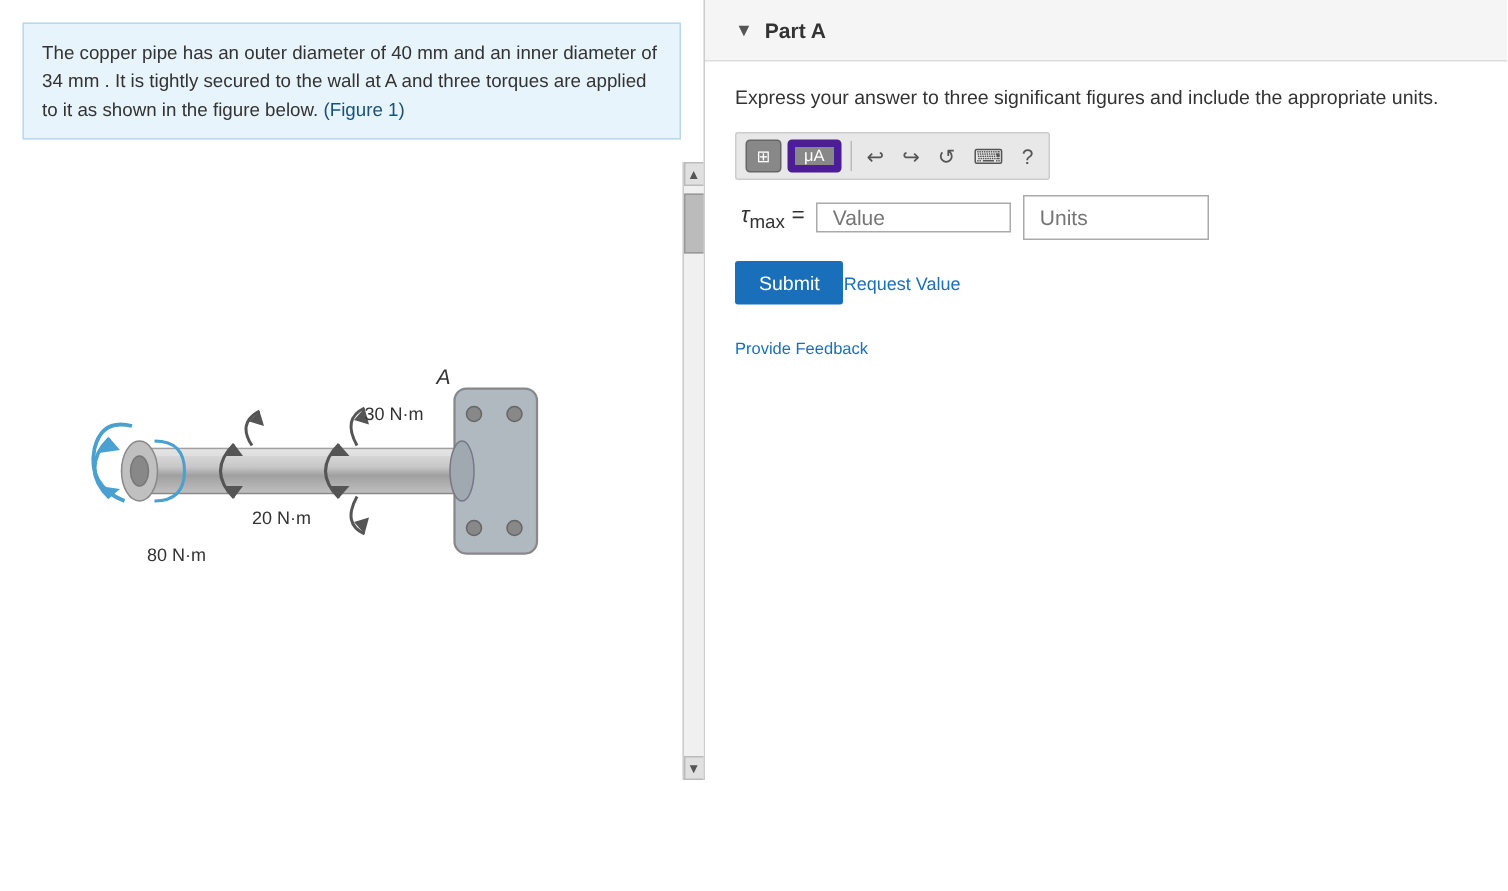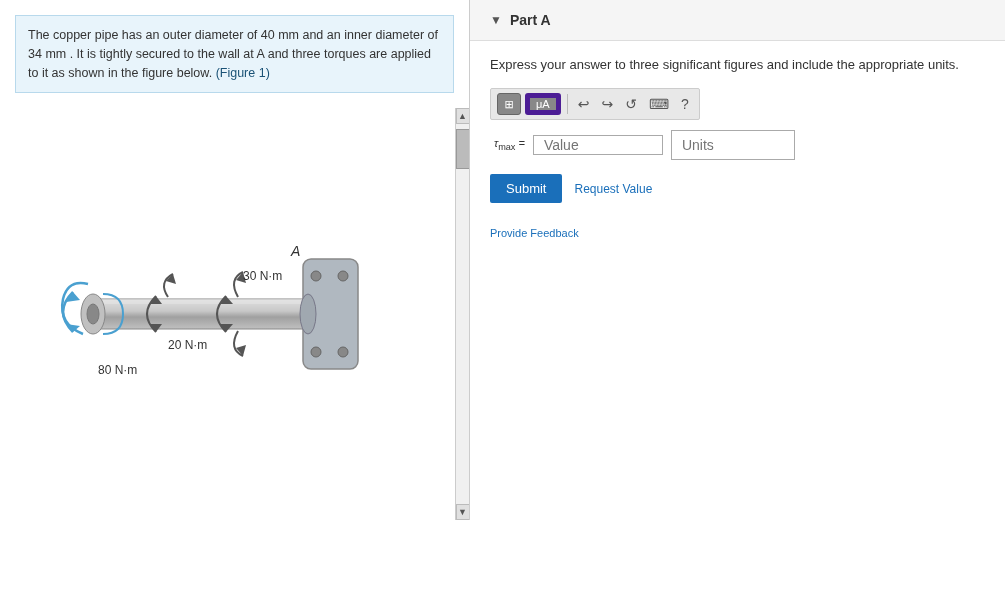--- a/index.html
+++ b/index.html
@@ -252,21 +252,21 @@
     
     .answer-row {
       display: flex;
       align-items: center;
       gap: 8px;
       margin-bottom: 14px;
       margin-left: 4px;
     }
 
     .tau-label {
-      font-size: 11px;
+      font-size: 15px;
       font-style: italic;
       color: #333;
       white-space: nowrap;
     }
 
     .tau-label sub {
       font-style: normal;
     }
 
     .value-input {
@@ -284,21 +284,20 @@
       font-size: 14px;
       width: 124px;
       color: #555;
       outline: none;
     }
 
     
     .action-row {
       display: flex;
       align-items: center;
-      gap: 12px;
       margin-bottom: 20px;
     }
 
     .submit-btn {
       background: #1a6fba;
       color: #fff;
       border: none;
       padding: 7px 16px;
       font-size: 13px;
       cursor: pointer;

